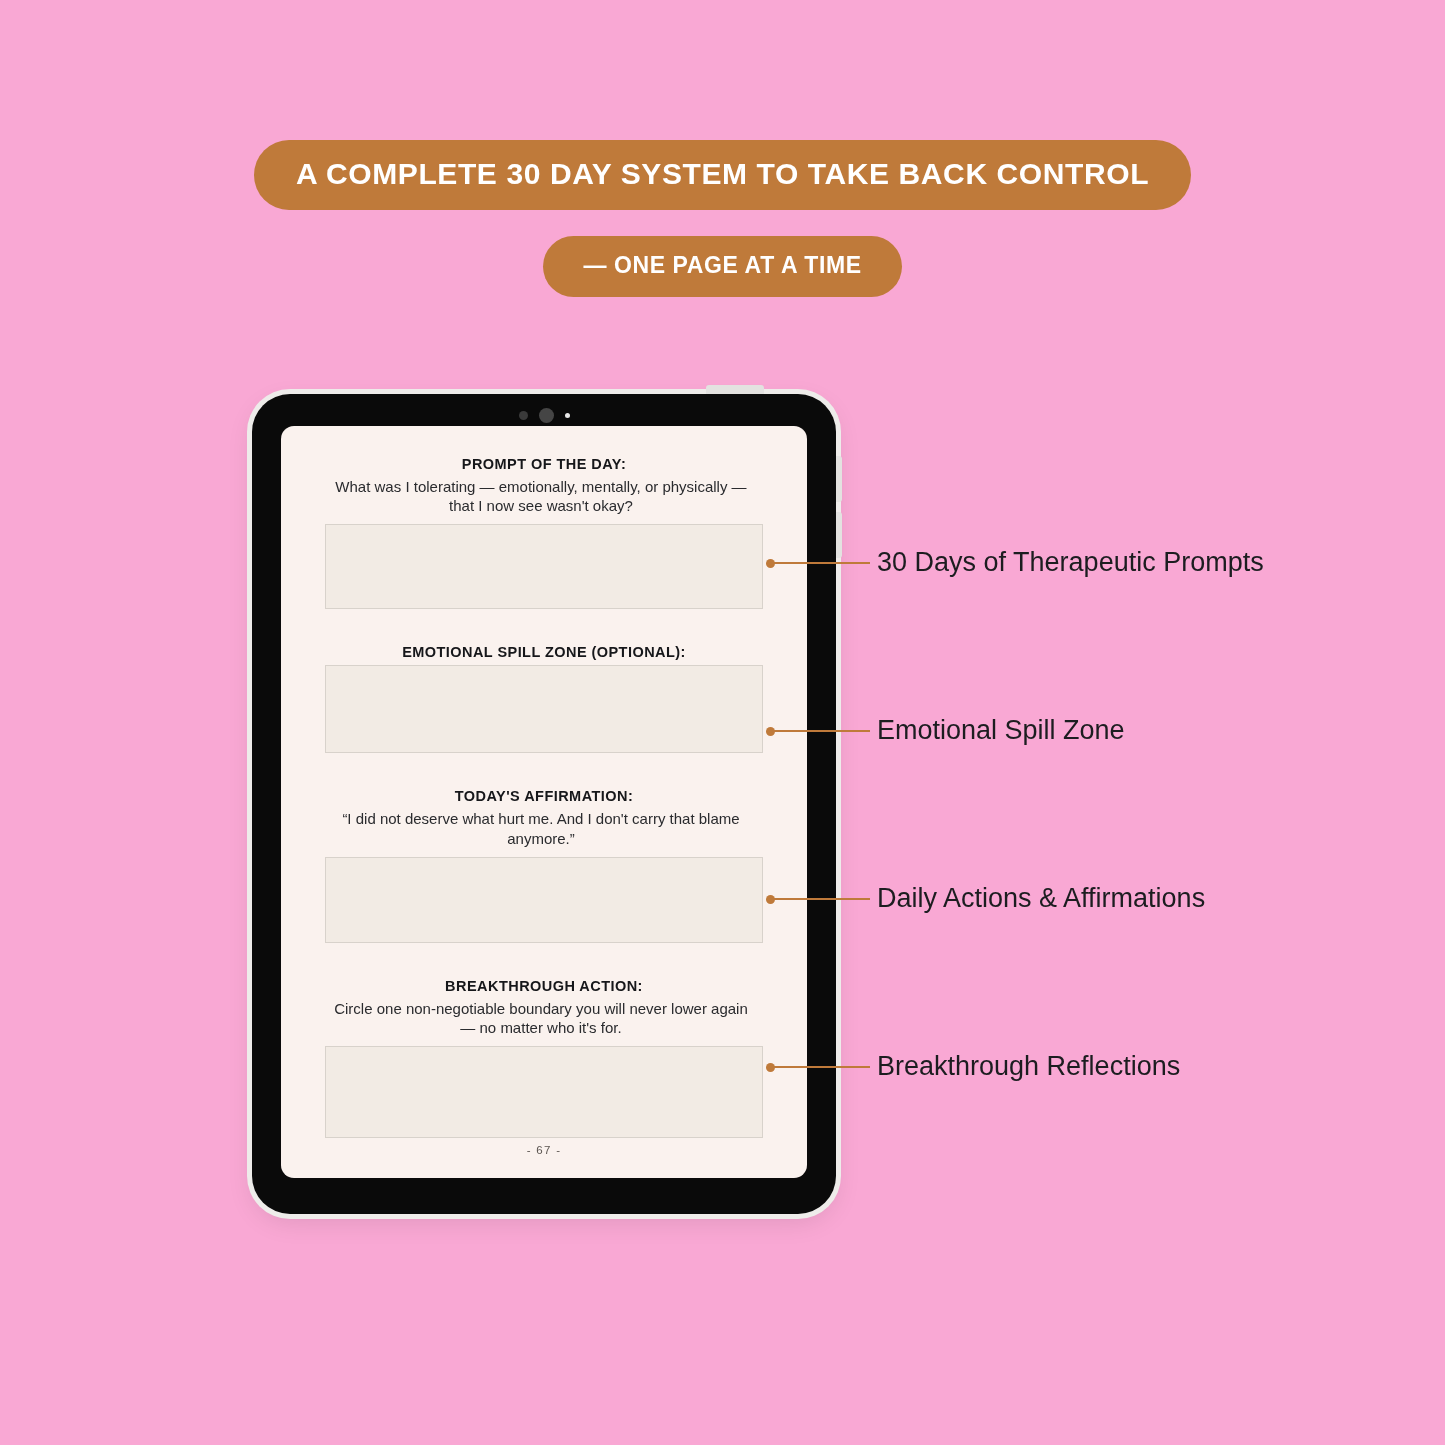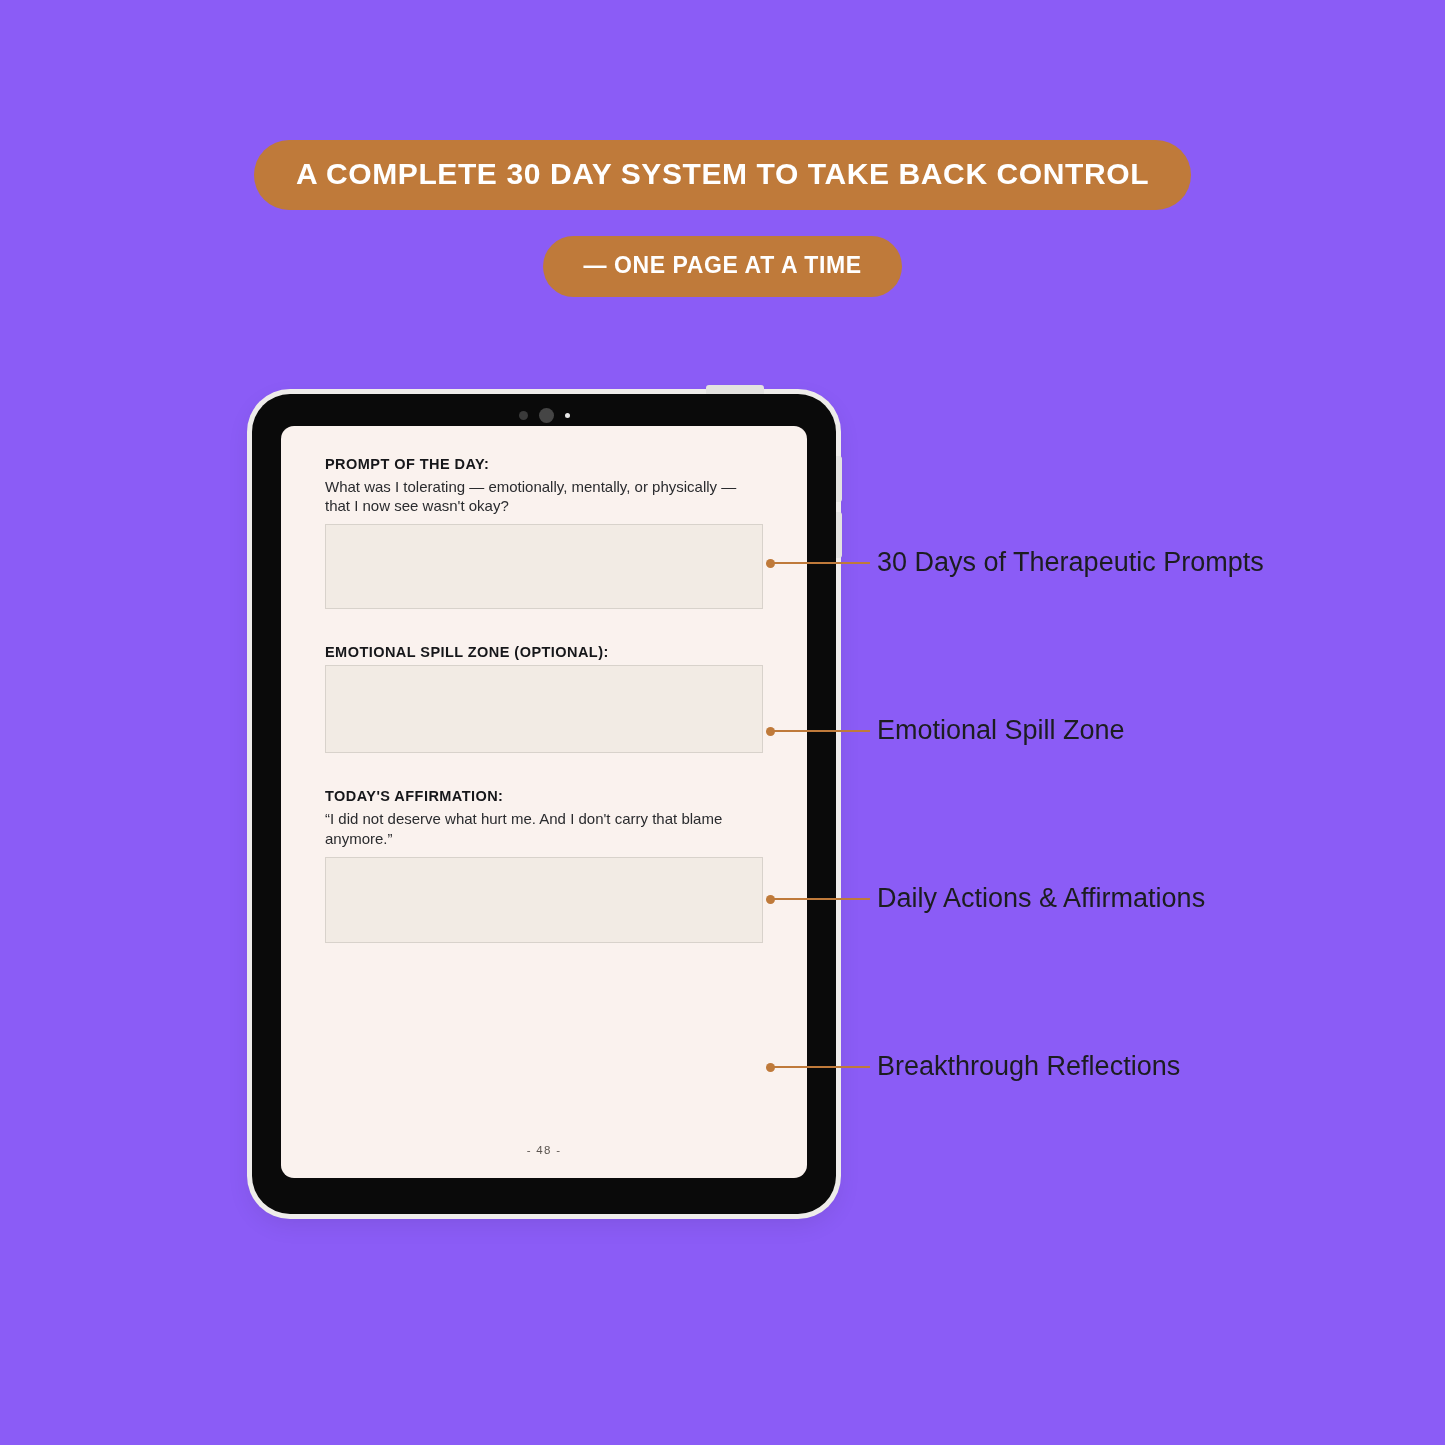--- a/index.html
+++ b/index.html
@@ -9,21 +9,21 @@
     height: 1445px;
     background: #f5f4f2;
     font-family: "Liberation Sans", sans-serif;
     overflow: hidden;
   }
 
   .canvas {
     position: relative;
     width: 1445px;
     height: 1445px;
-    background: #8b5cf6;
+    background: #f9a8d4;
   }
 
   
   .badge-stack {
     position: absolute;
     top: 140px;
     left: 0;
     width: 1445px;
     display: flex;
     flex-direction: column;
@@ -116,21 +116,21 @@
     left: 29px;
     top: 32px;
     width: 526px;
     height: 752px;
     background: #faf2ee;
     border-radius: 13px;
     overflow: hidden;
     padding: 30px 44px 0 44px;
   }
 
-  .section { margin-bottom: 0; }
+  .section { margin-bottom: 0; text-align: center; }
   .section + .section { margin-top: 35px; }
 
   .section-title {
     font-size: 14.5px;
     font-weight: bold;
     color: #16171a;
     letter-spacing: 0.45px;
     margin-bottom: 5px;
   }
 
@@ -240,22 +240,27 @@
         <div class="section-title">EMOTIONAL SPILL ZONE (OPTIONAL):</div>
         <div class="write-box box-h-88"></div>
       </div>
 
       <div class="section">
         <div class="section-title">TODAY'S AFFIRMATION:</div>
         <div class="section-desc">“I did not deserve what hurt me. And I don't carry that blame anymore.”</div>
         <div class="write-box box-h-86"></div>
       </div>
 
-
-      <div class="page-number">- 48 -</div>
+      <div class="section">
+        <div class="section-title">BREAKTHROUGH ACTION:</div>
+        <div class="section-desc">Circle one non-negotiable boundary you will never lower again — no matter who it's for.</div>
+        <div class="write-box box-h-92"></div>
+      </div>
+
+      <div class="page-number">- 67 -</div>
     </div>
   </div>
 
   <div class="callout callout-1">
     <span class="callout-dot"></span>
     <span class="callout-line"></span>
     <span class="callout-label">30 Days of Therapeutic Prompts</span>
   </div>
 
   <div class="callout callout-2">

